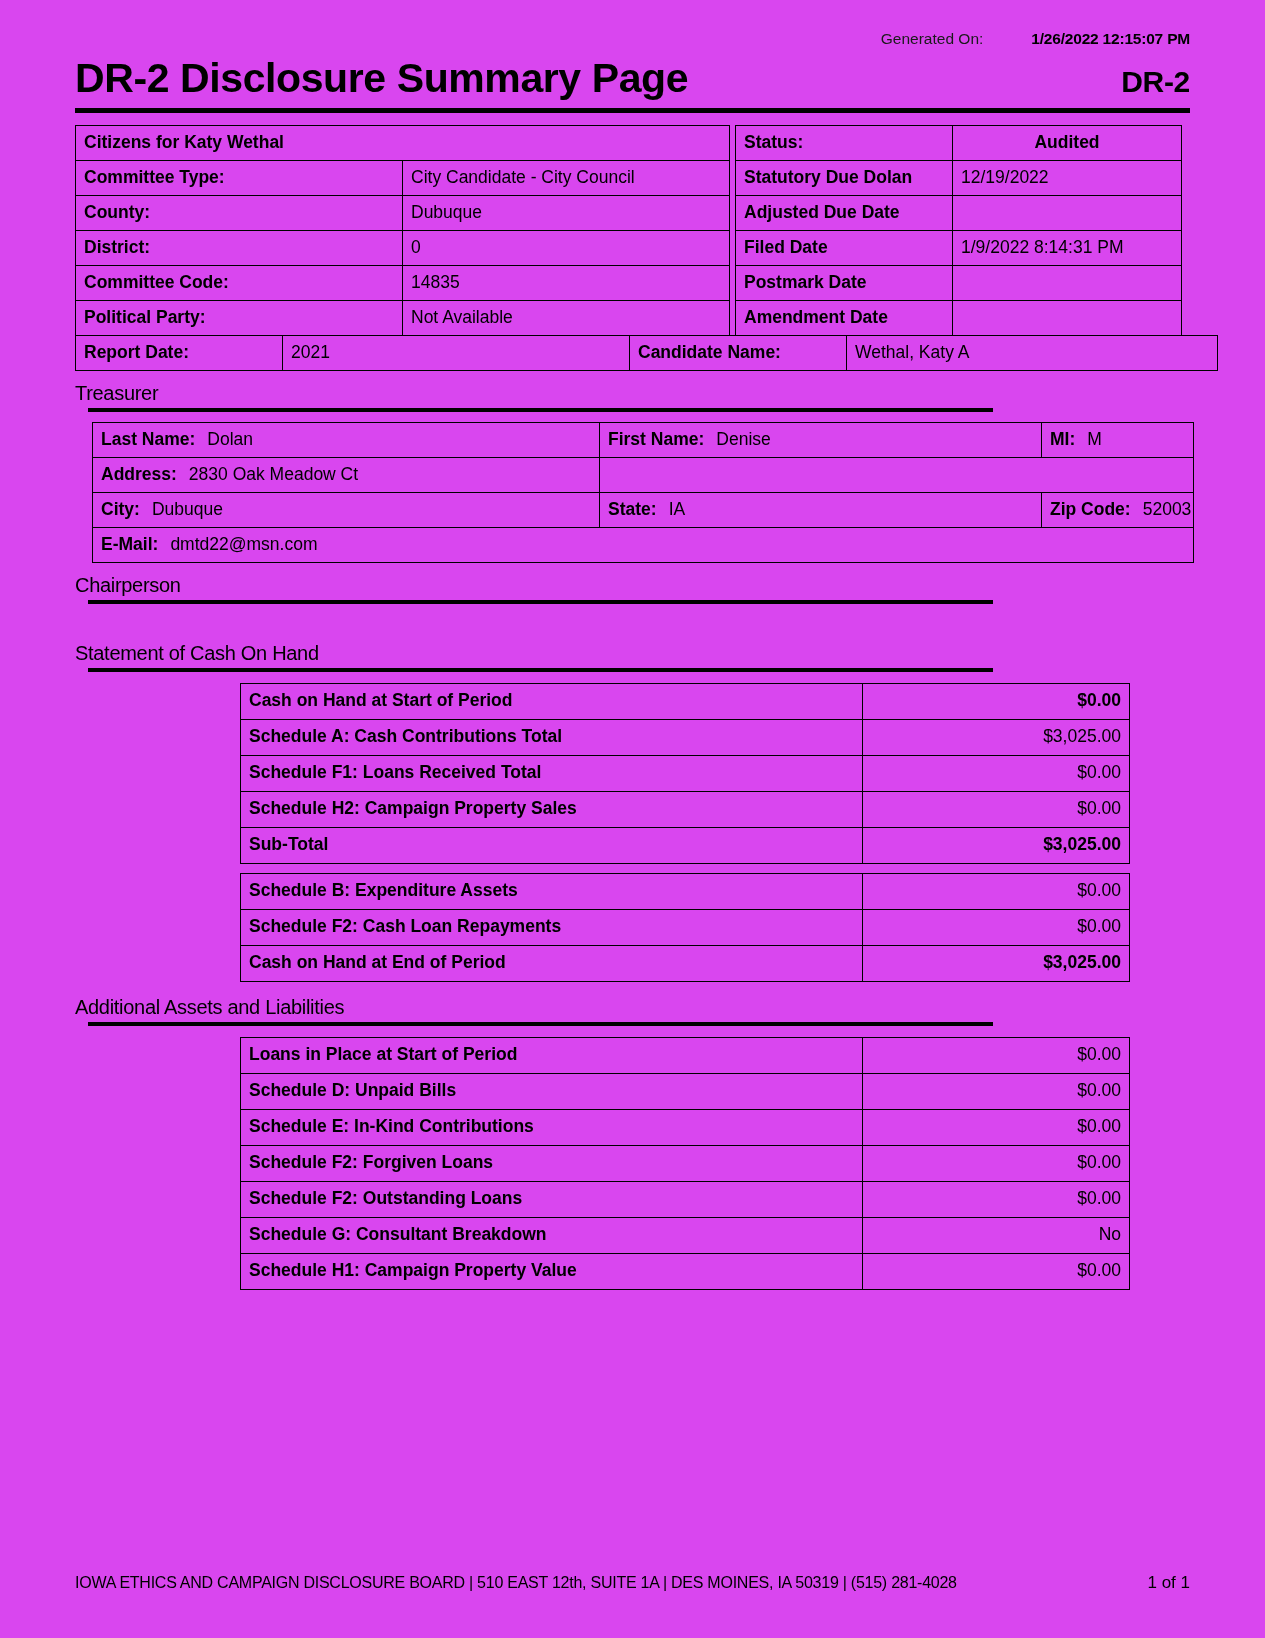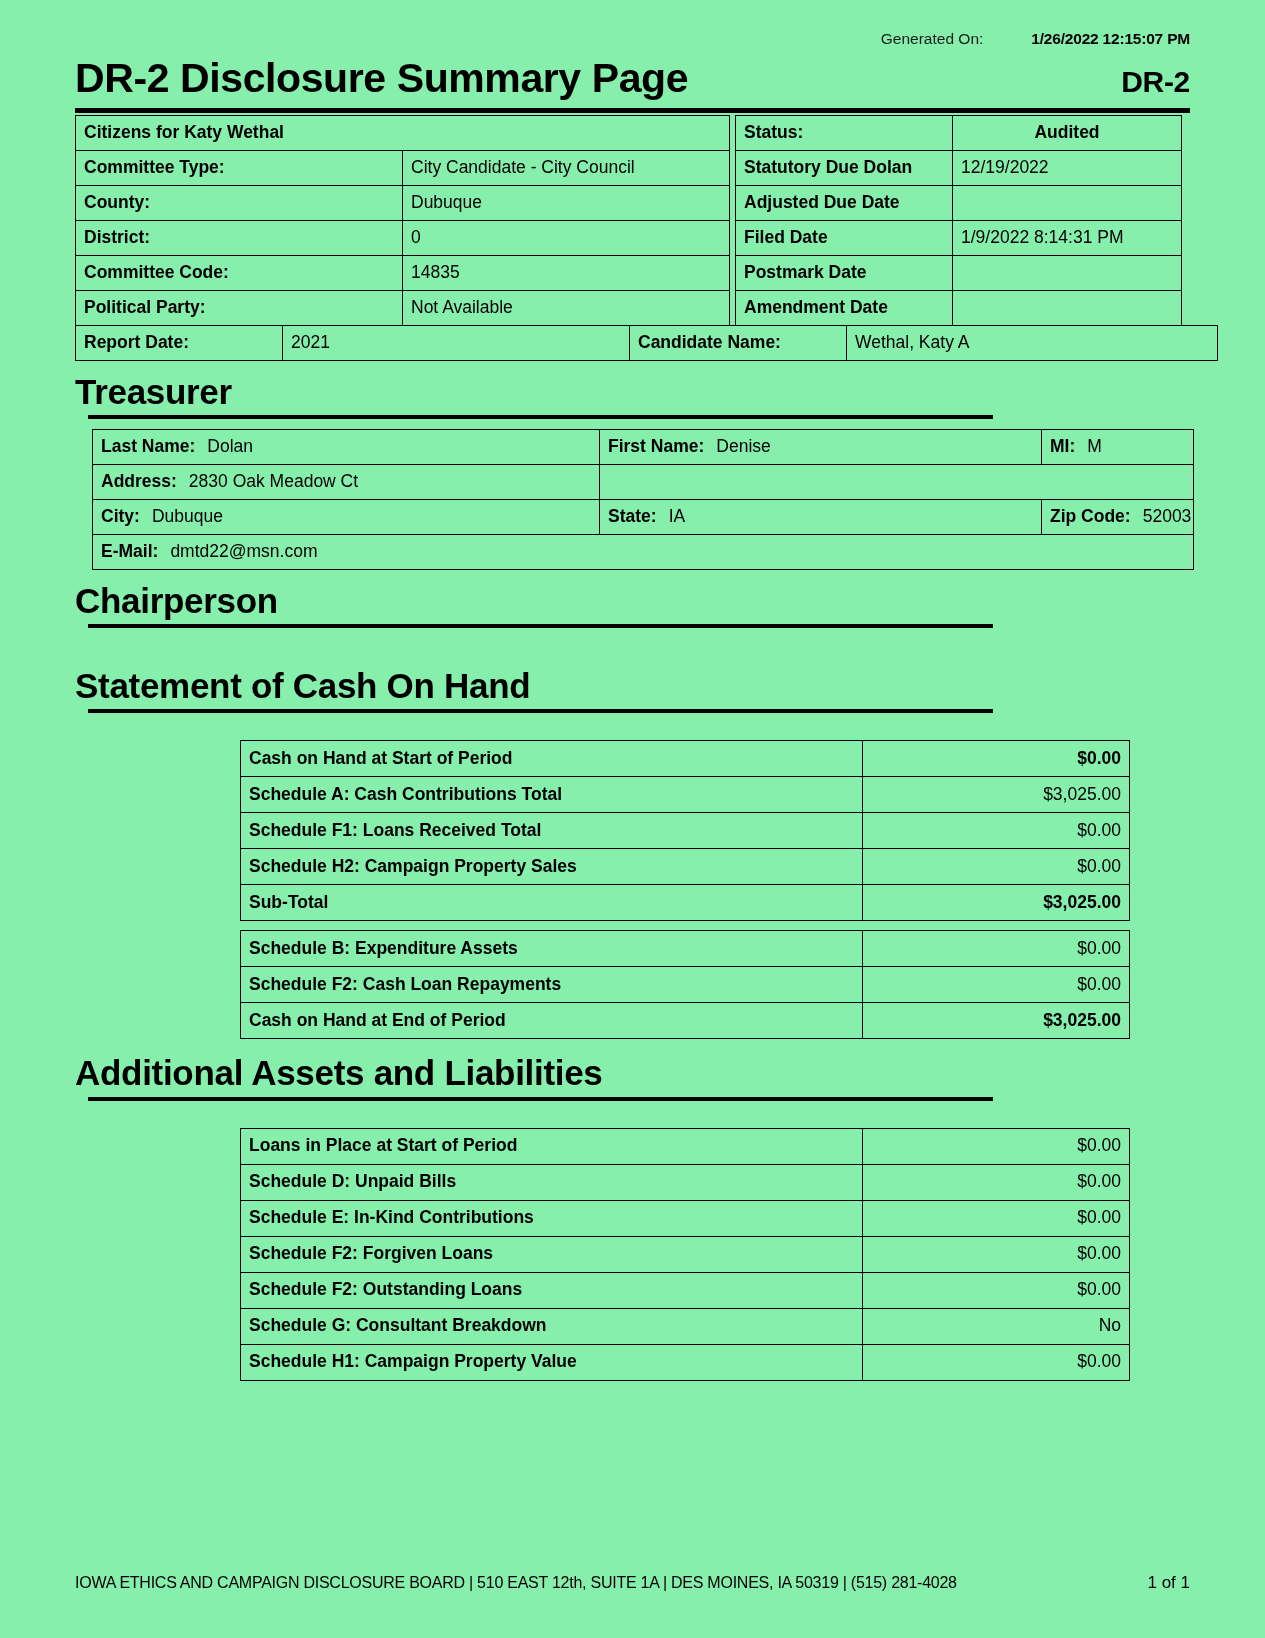--- a/index.html
+++ b/index.html
@@ -10,21 +10,21 @@
   body {
     font-family: "Liberation Sans", sans-serif;
     color: #000000;
   }
   .page {
     position: relative;
     width: 1265px;
     height: 1638px;
     box-sizing: border-box;
     padding: 30px 75px 0 75px;
-    background: #86efac;
+    background: #d946ef;
     overflow: hidden;
   }
 
   
   .genline {
     display: flex;
     justify-content: flex-end;
     align-items: baseline;
     font-size: 15.5px;
     height: 22px;
@@ -58,21 +58,21 @@
     padding-bottom: 2px;
   }
   .title-rule {
     border-bottom: 5px solid #000;
     margin-top: 7px;
   }
 
   
   .info-wrap {
     display: flex;
-    margin-top: 2px;
+    margin-top: 12px;
     gap: 0;
   }
   table.grid {
     border-collapse: collapse;
     table-layout: fixed;
   }
   table.grid td {
     border: 1.6px solid #000;
     font-size: 17.5px;
     padding: 4px 8px 5px 8px;
@@ -96,22 +96,22 @@
   .bottom-row td.lbl1 { width: 190px; }
   .bottom-row td.v1 { width: 330px; }
   .bottom-row td.lbl2 { width: 200px; }
   .bottom-row td.v2 { width: 354px; }
 
   
   .section-head {
     margin-top: 11px;
   }
   .section-head .sh-text {
-    font-size: 35px;
-    font-weight: bold;
+    font-size: 20px;
+    font-weight: normal;
     letter-spacing: -0.3px;
     line-height: 1.15;
   }
   .section-head .sh-rule {
     border-bottom: 4.5px solid #000;
     width: 905px;
     margin-top: 3px;
     margin-left: 13px;
   }
 
@@ -129,21 +129,21 @@
   .inline-pair { display: flex; align-items: baseline; }
   .inline-pair .k { font-weight: bold; white-space: nowrap; }
   .inline-pair .v { font-weight: normal; margin-left: 12px; white-space: nowrap; }
 
   
   .money-table {
     border-collapse: collapse;
     table-layout: fixed;
     width: 855px;
     margin-left: 165px;
-    margin-top: 27px;
+    margin-top: 11px;
   }
   .money-table td {
     border: 1.6px solid #000;
     font-size: 17.5px;
     height: 28px;
     padding: 3px 8px 4px 8px;
     vertical-align: middle;
   }
   .money-table td.name { width: 605px; font-weight: bold; }
   .money-table td.amt  { width: 250px; text-align: right; }

